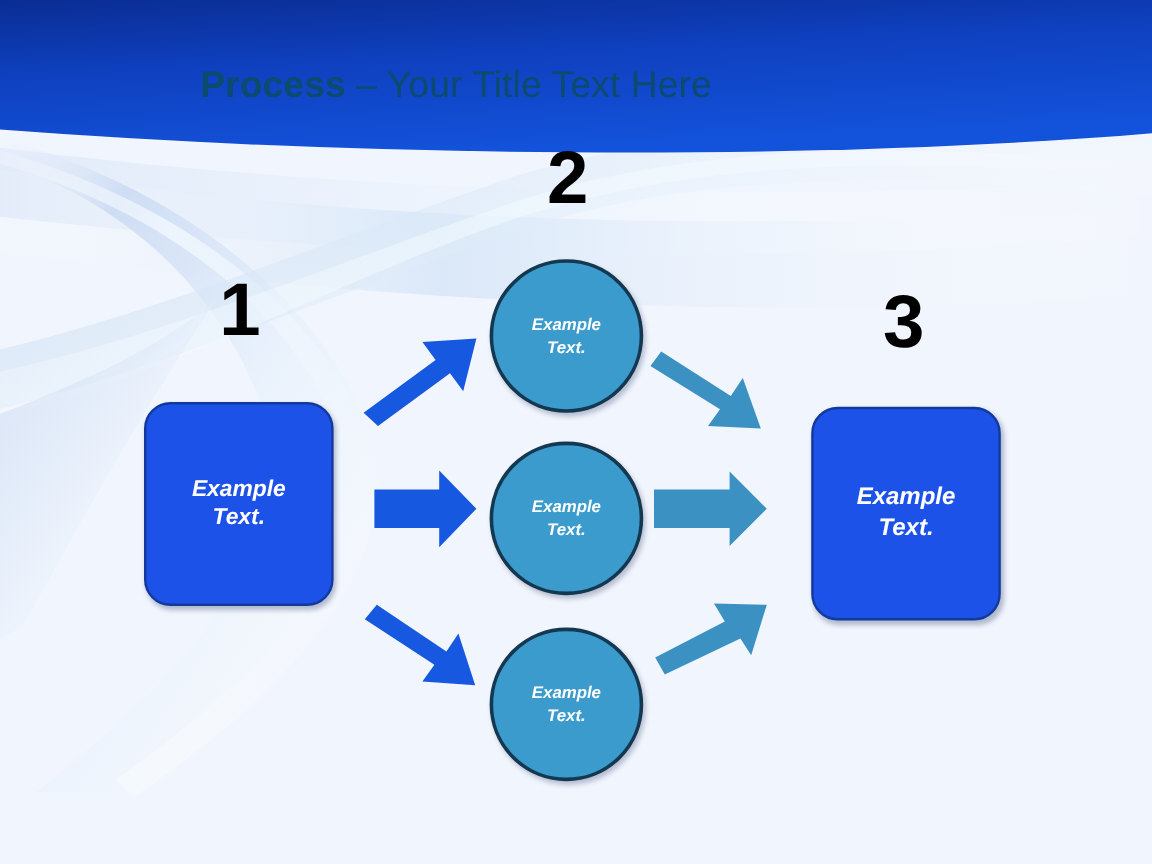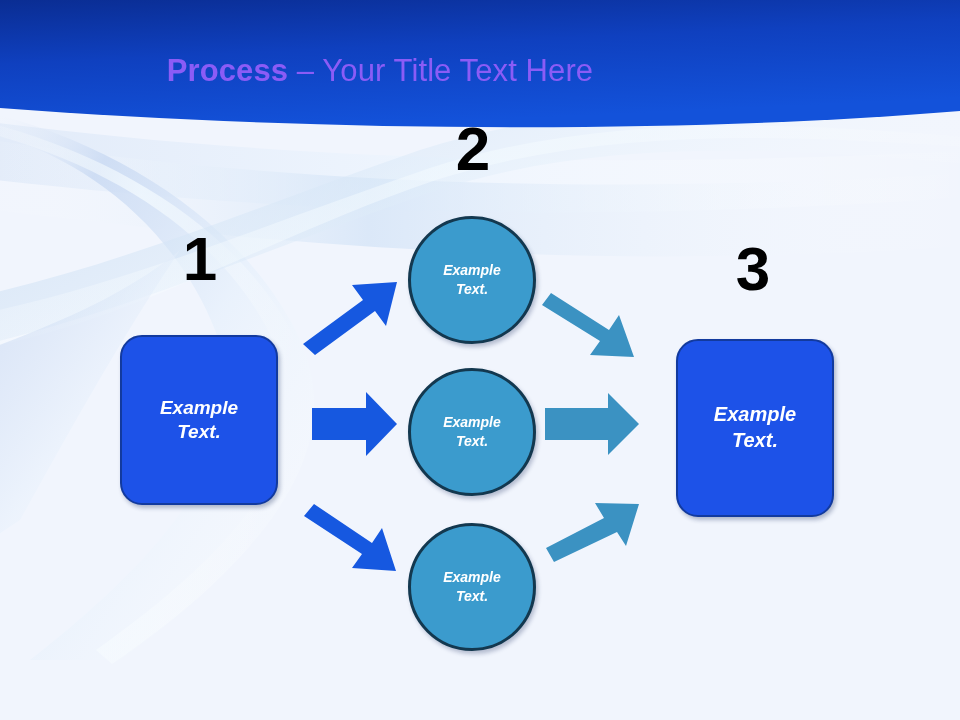--- a/index.html
+++ b/index.html
@@ -40,21 +40,21 @@
   }
 
   .title {
     position: absolute;
     left: 0;
     top: 52px;
     width: 760px;
     text-align: center;
     font-size: 31px;
     line-height: 38px;
-    color: #8b5cf6;
+    color: #0c4a6e;
     letter-spacing: 0.1px;
     white-space: nowrap;
   }
   .title .t-bold { font-weight: bold; }
   .title .t-norm { font-weight: normal; }
 
   
   .step-num {
     position: absolute;
     font-size: 62px;

